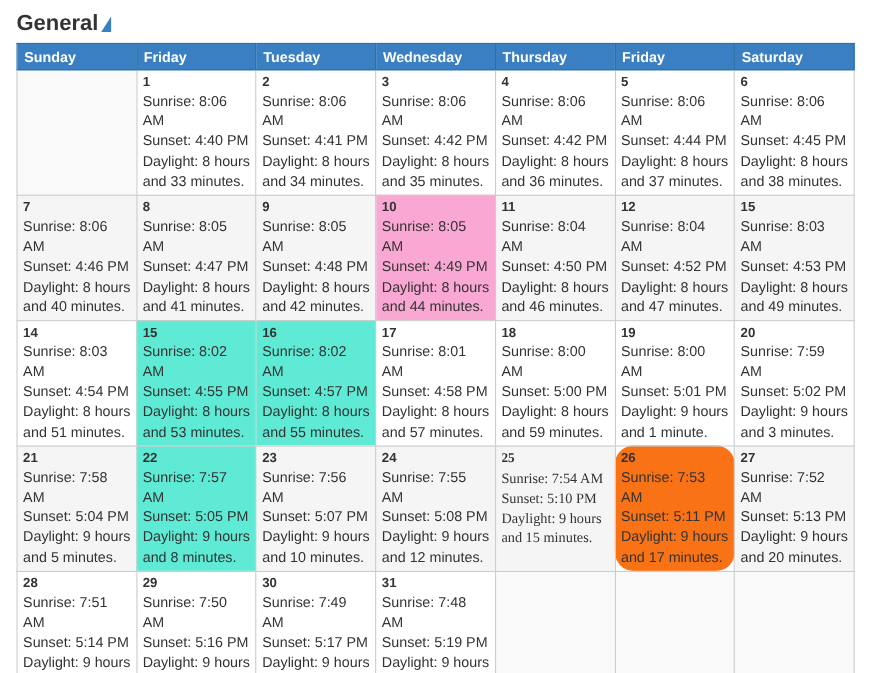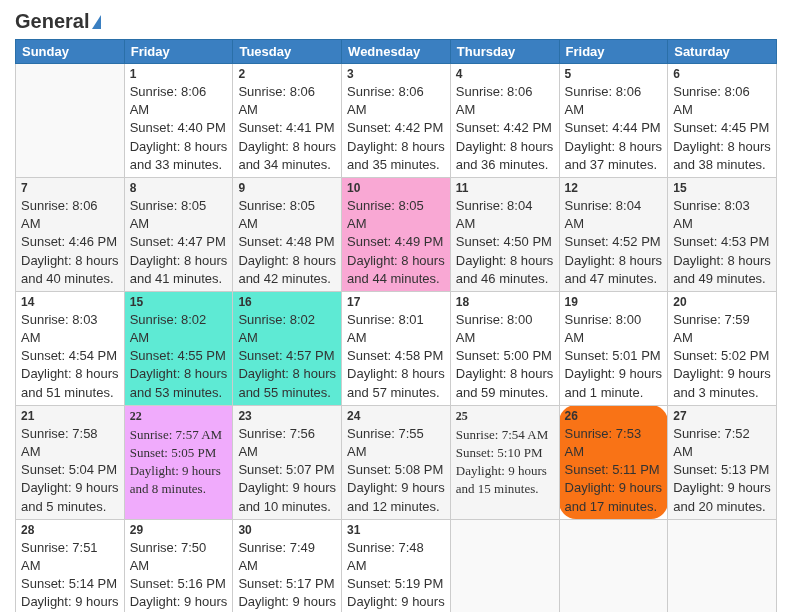--- a/index.html
+++ b/index.html
@@ -199,21 +199,21 @@
           <td style="background: rgb(255, 255, 255);">
             <span class="day-number">20</span>
 <div class="cell-content">Sunrise: 7:59 AM<br>Sunset: 5:02 PM<br>Daylight: 9 hours and 3 minutes.</div>
           </td>
         </tr>
         <tr>
           <td style="background: rgb(245, 245, 245);">
             <span class="day-number">21</span>
 <div class="cell-content">Sunrise: 7:58 AM<br>Sunset: 5:04 PM<br>Daylight: 9 hours and 5 minutes.</div>
           </td>
-          <td style="background: #f0abfc; font-family: Liberation Serif, serif;">
+          <td style="background: #5eead4;">
             <span class="day-number">22</span>
 <div class="cell-content">Sunrise: 7:57 AM<br>Sunset: 5:05 PM<br>Daylight: 9 hours and 8 minutes.</div>
           </td>
           <td style="background: rgb(245, 245, 245);">
             <span class="day-number">23</span>
 <div class="cell-content">Sunrise: 7:56 AM<br>Sunset: 5:07 PM<br>Daylight: 9 hours and 10 minutes.</div>
           </td>
           <td style="background: rgb(245, 245, 245); margin-left: 18px;">
             <span class="day-number">24</span>
 <div class="cell-content">Sunrise: 7:55 AM<br>Sunset: 5:08 PM<br>Daylight: 9 hours and 12 minutes.</div>

